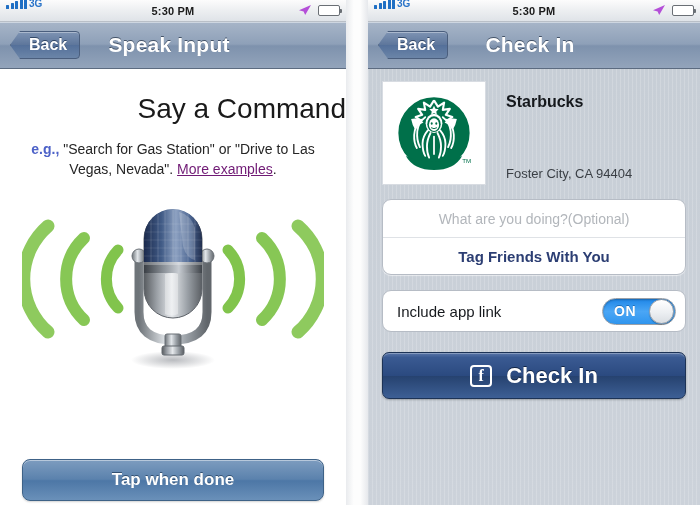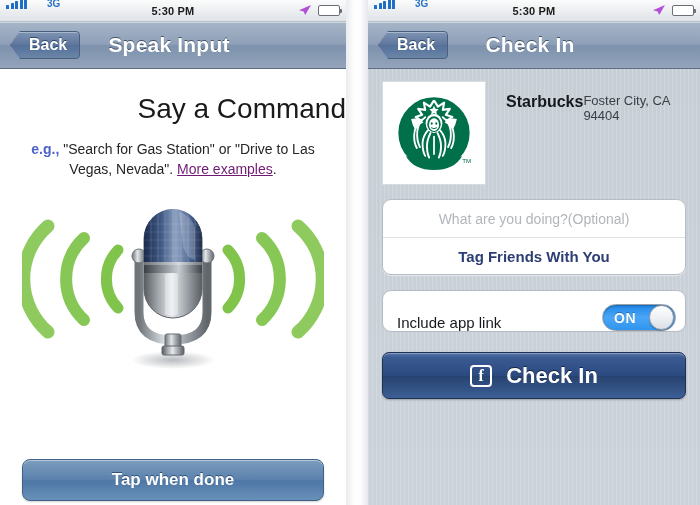--- a/index.html
+++ b/index.html
@@ -44,21 +44,21 @@
     height: 22px;
     background: linear-gradient(to bottom, #fcfcfc 0%, #eef0f2 45%, #dfe3e8 100%);
     border-bottom: 1px solid #b9bfc7;
     display: flex;
     align-items: center;
     box-sizing: border-box;
   }
   .sb-left {
     position: absolute;
     left: 6px; top: 0; bottom: 15px;
-    display: flex; align-items: center; gap: 20px;
+    display: flex; align-items: center; gap: 2px;
   }
   .sb-center {
     position: absolute; left: 0; right: 0; top: 0; bottom: 0;
     display: flex; align-items: center; justify-content: center;
     font-size: 11px; font-weight: bold; color: #1b1b1b;
     letter-spacing: .2px;
   }
   .sb-right {
     position: absolute;
     right: 6px; top: 0; bottom: 0;
@@ -230,21 +230,21 @@
     box-sizing: border-box;
     display: flex; align-items: center; justify-content: center;
     flex: 0 0 auto;
   }
   .venue-info {
     flex: 1 1 auto;
     padding-left: 20px;
     padding-top: 12px;
     height: 104px;
     display: flex;
-    flex-direction: row;
+    flex-direction: column;
     justify-content: space-between;
     box-sizing: border-box;
   }
   .venue-name {
     font-size: 16px; font-weight: bold; color: #15181c;
   }
   .venue-addr {
     font-size: 13px; color: #3a3f45; padding-bottom: 4px;
   }
 
@@ -277,21 +277,21 @@
     cursor: pointer;
   }
 
   .switch-card {
     margin-top: 15px;
     background: #ffffff;
     border-radius: 9px;
     border: 1px solid #b6bcc5;
     height: 42px;
     display: flex;
-    align-items: flex-end;
+    align-items: center;
     justify-content: space-between;
     padding: 0 9px 0 14px;
     box-sizing: border-box;
   }
   .switch-label { font-size: 15px; color: #16191d; }
   .toggle {
     width: 74px; height: 27px;
     border-radius: 14px;
     border: 1px solid #9aa0a8;
     background: linear-gradient(to bottom, #1f87e8 0%, #4aa6f5 50%, #2f95ee 100%);

